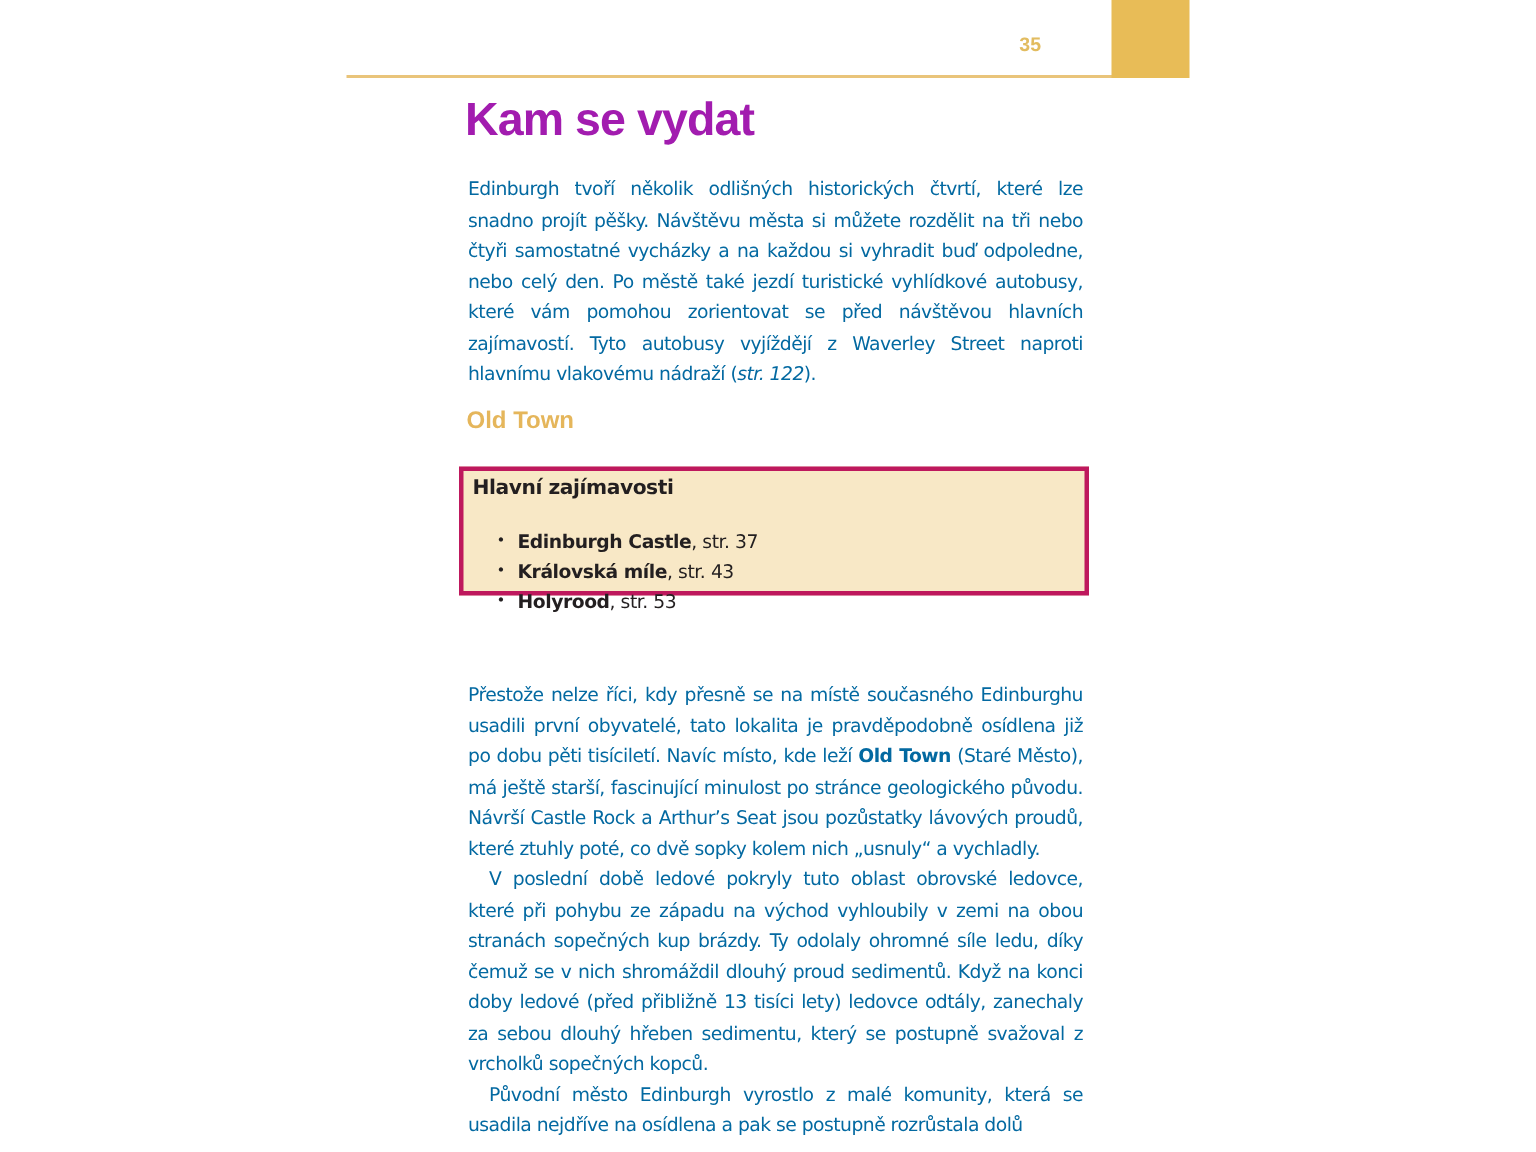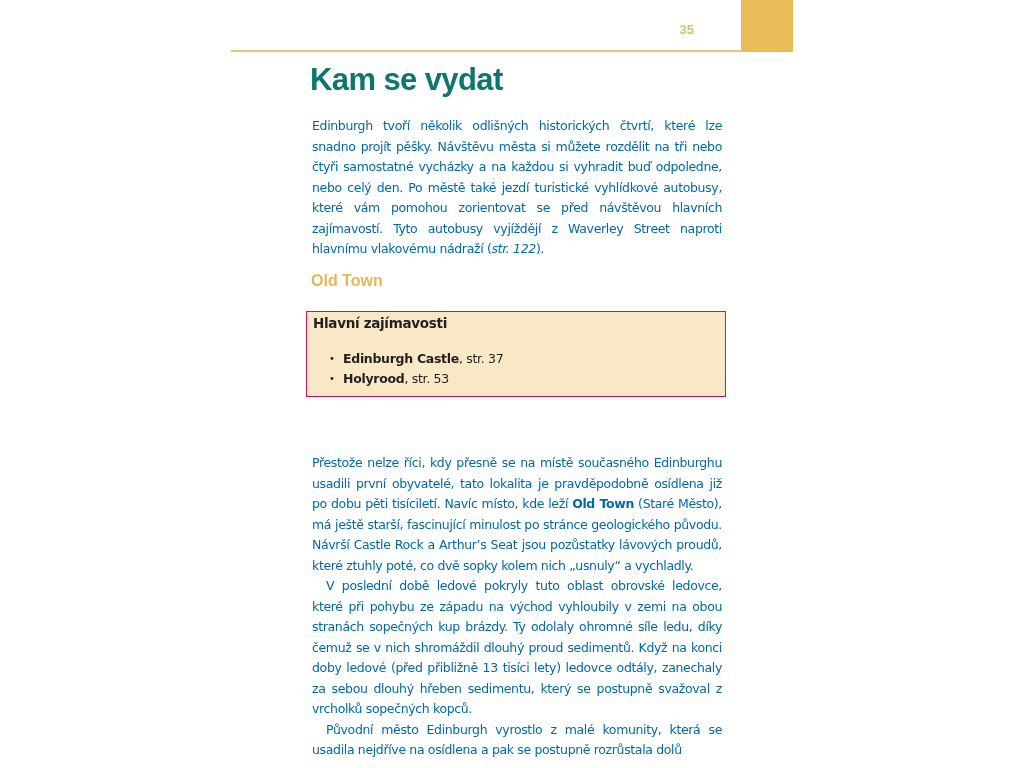--- a/index.html
+++ b/index.html
@@ -18,39 +18,39 @@
     background: #e8bc57;
   }
   .page-number {
     position: absolute; left: 664px; top: 22px; width: 30px; text-align: right;
     font-family: "Liberation Sans", sans-serif; font-weight: bold;
     font-size: 13px; color: #e2bc60;
   }
   .title {
     position: absolute; left: 310px; top: 62px;
     font-family: "Liberation Sans", sans-serif; font-weight: bold;
-    font-size: 31px; letter-spacing: -0.6px; color: #0f766e; margin: 0;
+    font-size: 31px; letter-spacing: -0.6px; color: #a21caf; margin: 0;
   }
   .text-block {
     position: absolute; left: 312px; width: 410px;
     font-family: "DejaVu Sans", sans-serif;
     font-size: 12.5px; line-height: 20.5px; letter-spacing: -0.35px;
     text-align: justify; color: #0369a1; margin: 0;
   }
   .text-block p { margin: 0; }
   .text-block p.indent { text-indent: 14px; }
   .intro { top: 116px; }
   .section-heading {
     position: absolute; left: 311px; top: 272px;
     font-family: "Liberation Sans", sans-serif; font-weight: bold;
     font-size: 16px; color: #e5b65b; margin: 0;
   }
   .highlights-box {
     position: absolute; left: 306px; top: 311px; width: 420px; height: 86px;
-    background: #f8e8c6; border: 1px solid #be185d; box-sizing: border-box;
+    background: #f8e8c6; border: 3px solid #be185d; box-sizing: border-box;
     padding: 1px 0 0 6px;
   }
   .highlights-title {
     font-family: "DejaVu Sans", sans-serif; font-weight: bold;
     font-size: 13.5px; line-height: 20px; letter-spacing: -0.3px; margin: 0;
   }
   .highlights-list { list-style: none; margin: 16px; padding: 0; }
   .highlights-list li {
     font-size: 12.5px; line-height: 20px; letter-spacing: -0.3px;
     padding-left: 14px; position: relative;
@@ -73,20 +73,21 @@
 <div class="text-block intro">
   <p><span>Edinburgh tvoří několik odlišných historických čtvrtí, které lze snadno projít pěšky. Návštěvu města si můžete rozdělit na tři nebo čtyři samostatné vycházky a na každou si vyhradit buď odpoledne, nebo celý den. Po městě také jezdí turistické vyhlídkové autobusy, které vám pomohou zorientovat se před návštěvou hlavních zajímavostí. Tyto autobusy vyjíždějí z Waverley Street naproti hlavnímu vlakovému nádraží (</span><i>str. 122</i><span>).</span></p>
 </div>
 
 <h2 class="section-heading">Old Town</h2>
 
 <div class="highlights-box">
   <div class="highlights-title">Hlavní zajímavosti</div>
   <ul class="highlights-list">
     <li><b>Edinburgh Castle</b><span>, str. 37</span></li>
+    <li><b>Královská míle</b><span>, str. 43</span></li>
     <li><b>Holyrood</b><span>, str. 53</span></li>
   </ul>
 </div>
 
 <div class="text-block body-text">
   <p><span>Přestože nelze říci, kdy přesně se na místě současného Edinburghu usadili první obyvatelé, tato lokalita je pravděpodobně osídlena již po dobu pěti tisíciletí. Navíc místo, kde leží </span><b>Old Town</b><span> (Staré Město), má ještě starší, fascinující minulost po stránce geologického původu. Návrší Castle Rock a Arthur’s Seat jsou pozůstatky lávových proudů, které ztuhly poté, co dvě sopky kolem nich „usnuly“ a vychladly.</span></p>
   <p class="indent">V poslední době ledové pokryly tuto oblast obrovské ledovce, které při pohybu ze západu na východ vyhloubily v zemi na obou stranách sopečných kup brázdy. Ty odolaly ohromné síle ledu, díky čemuž se v nich shromáždil dlouhý proud sedimentů. Když na konci doby ledové (před přibližně 13 tisíci lety) ledovce odtály, zanechaly za sebou dlouhý hřeben sedimentu, který se postupně svažoval z vrcholků sopečných kopců.</p>
   <p class="indent">Původní město Edinburgh vyrostlo z malé komunity, která se usadila nejdříve na osídlena a pak se postupně rozrůstala dolů</p>
 </div>
 

